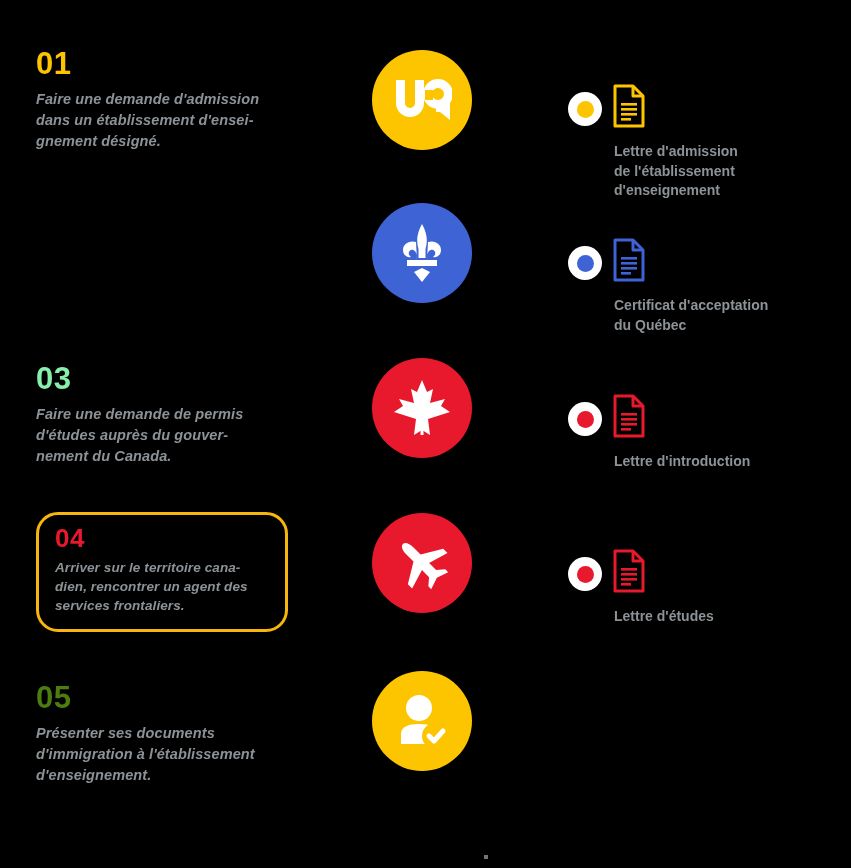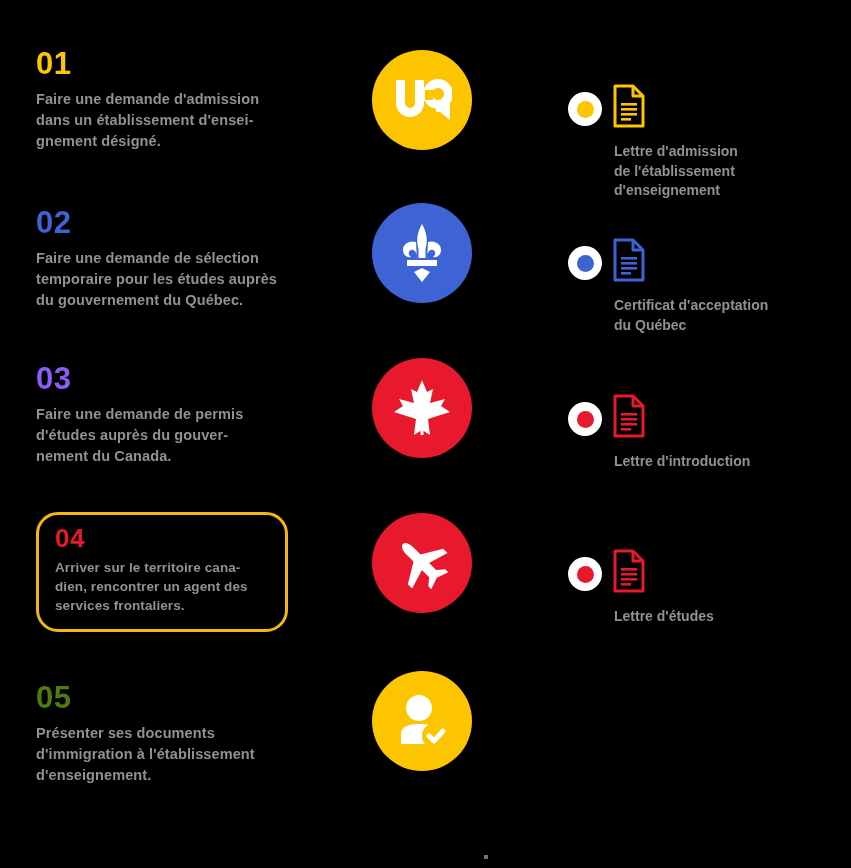--- a/index.html
+++ b/index.html
@@ -48,20 +48,21 @@
   }
   .step.highlight .step-number { font-size: 26px; margin-bottom: 7px; }
 
   .step-text {
     font-size: 14.5px;
     font-weight: 700;
     line-height: 1.45;
     color: #8C9296;
     letter-spacing: 0.1px;
     white-space: pre-line;
+    font-style: italic;
   }
   .step.highlight .step-text { font-size: 13.5px; line-height: 1.42; }
 
   
   .icon-circle {
     position: absolute;
     left: 12px;
     width: 100px;
     height: 100px;
     border-radius: 50%;
@@ -127,29 +128,23 @@
 
   <div class="col-steps">
 
     <div class="step" style="top:48px;">
       <div class="step-number" style="color: rgb(253, 197, 0);">01</div>
       <div class="step-text">Faire une demande d'admission
 dans un établissement d'ensei-
 gnement désigné.</div>
     </div>
 
-    <div class="step" style="top:207px;">
-      <div class="step-number" style="color: rgb(62, 99, 212);">02</div>
-      <div class="step-text">Faire une demande de sélection
-temporaire pour les études auprès
-du gouvernement du Québec.</div>
-    </div>
 
     <div class="step" style="top:363px;">
-      <div class="step-number" style="color: #8b5cf6;">03</div>
+      <div class="step-number" style="color: #86efac;">03</div>
       <div class="step-text">Faire une demande de permis
 d'études auprès du gouver-
 nement du Canada.</div>
     </div>
 
     <div class="step highlight" style="top:512px;">
       <div class="step-number" style="color: rgb(232, 25, 44);">04</div>
       <div class="step-text">Arriver sur le territoire cana-
 dien, rencontrer un agent des
 services frontaliers.</div>

